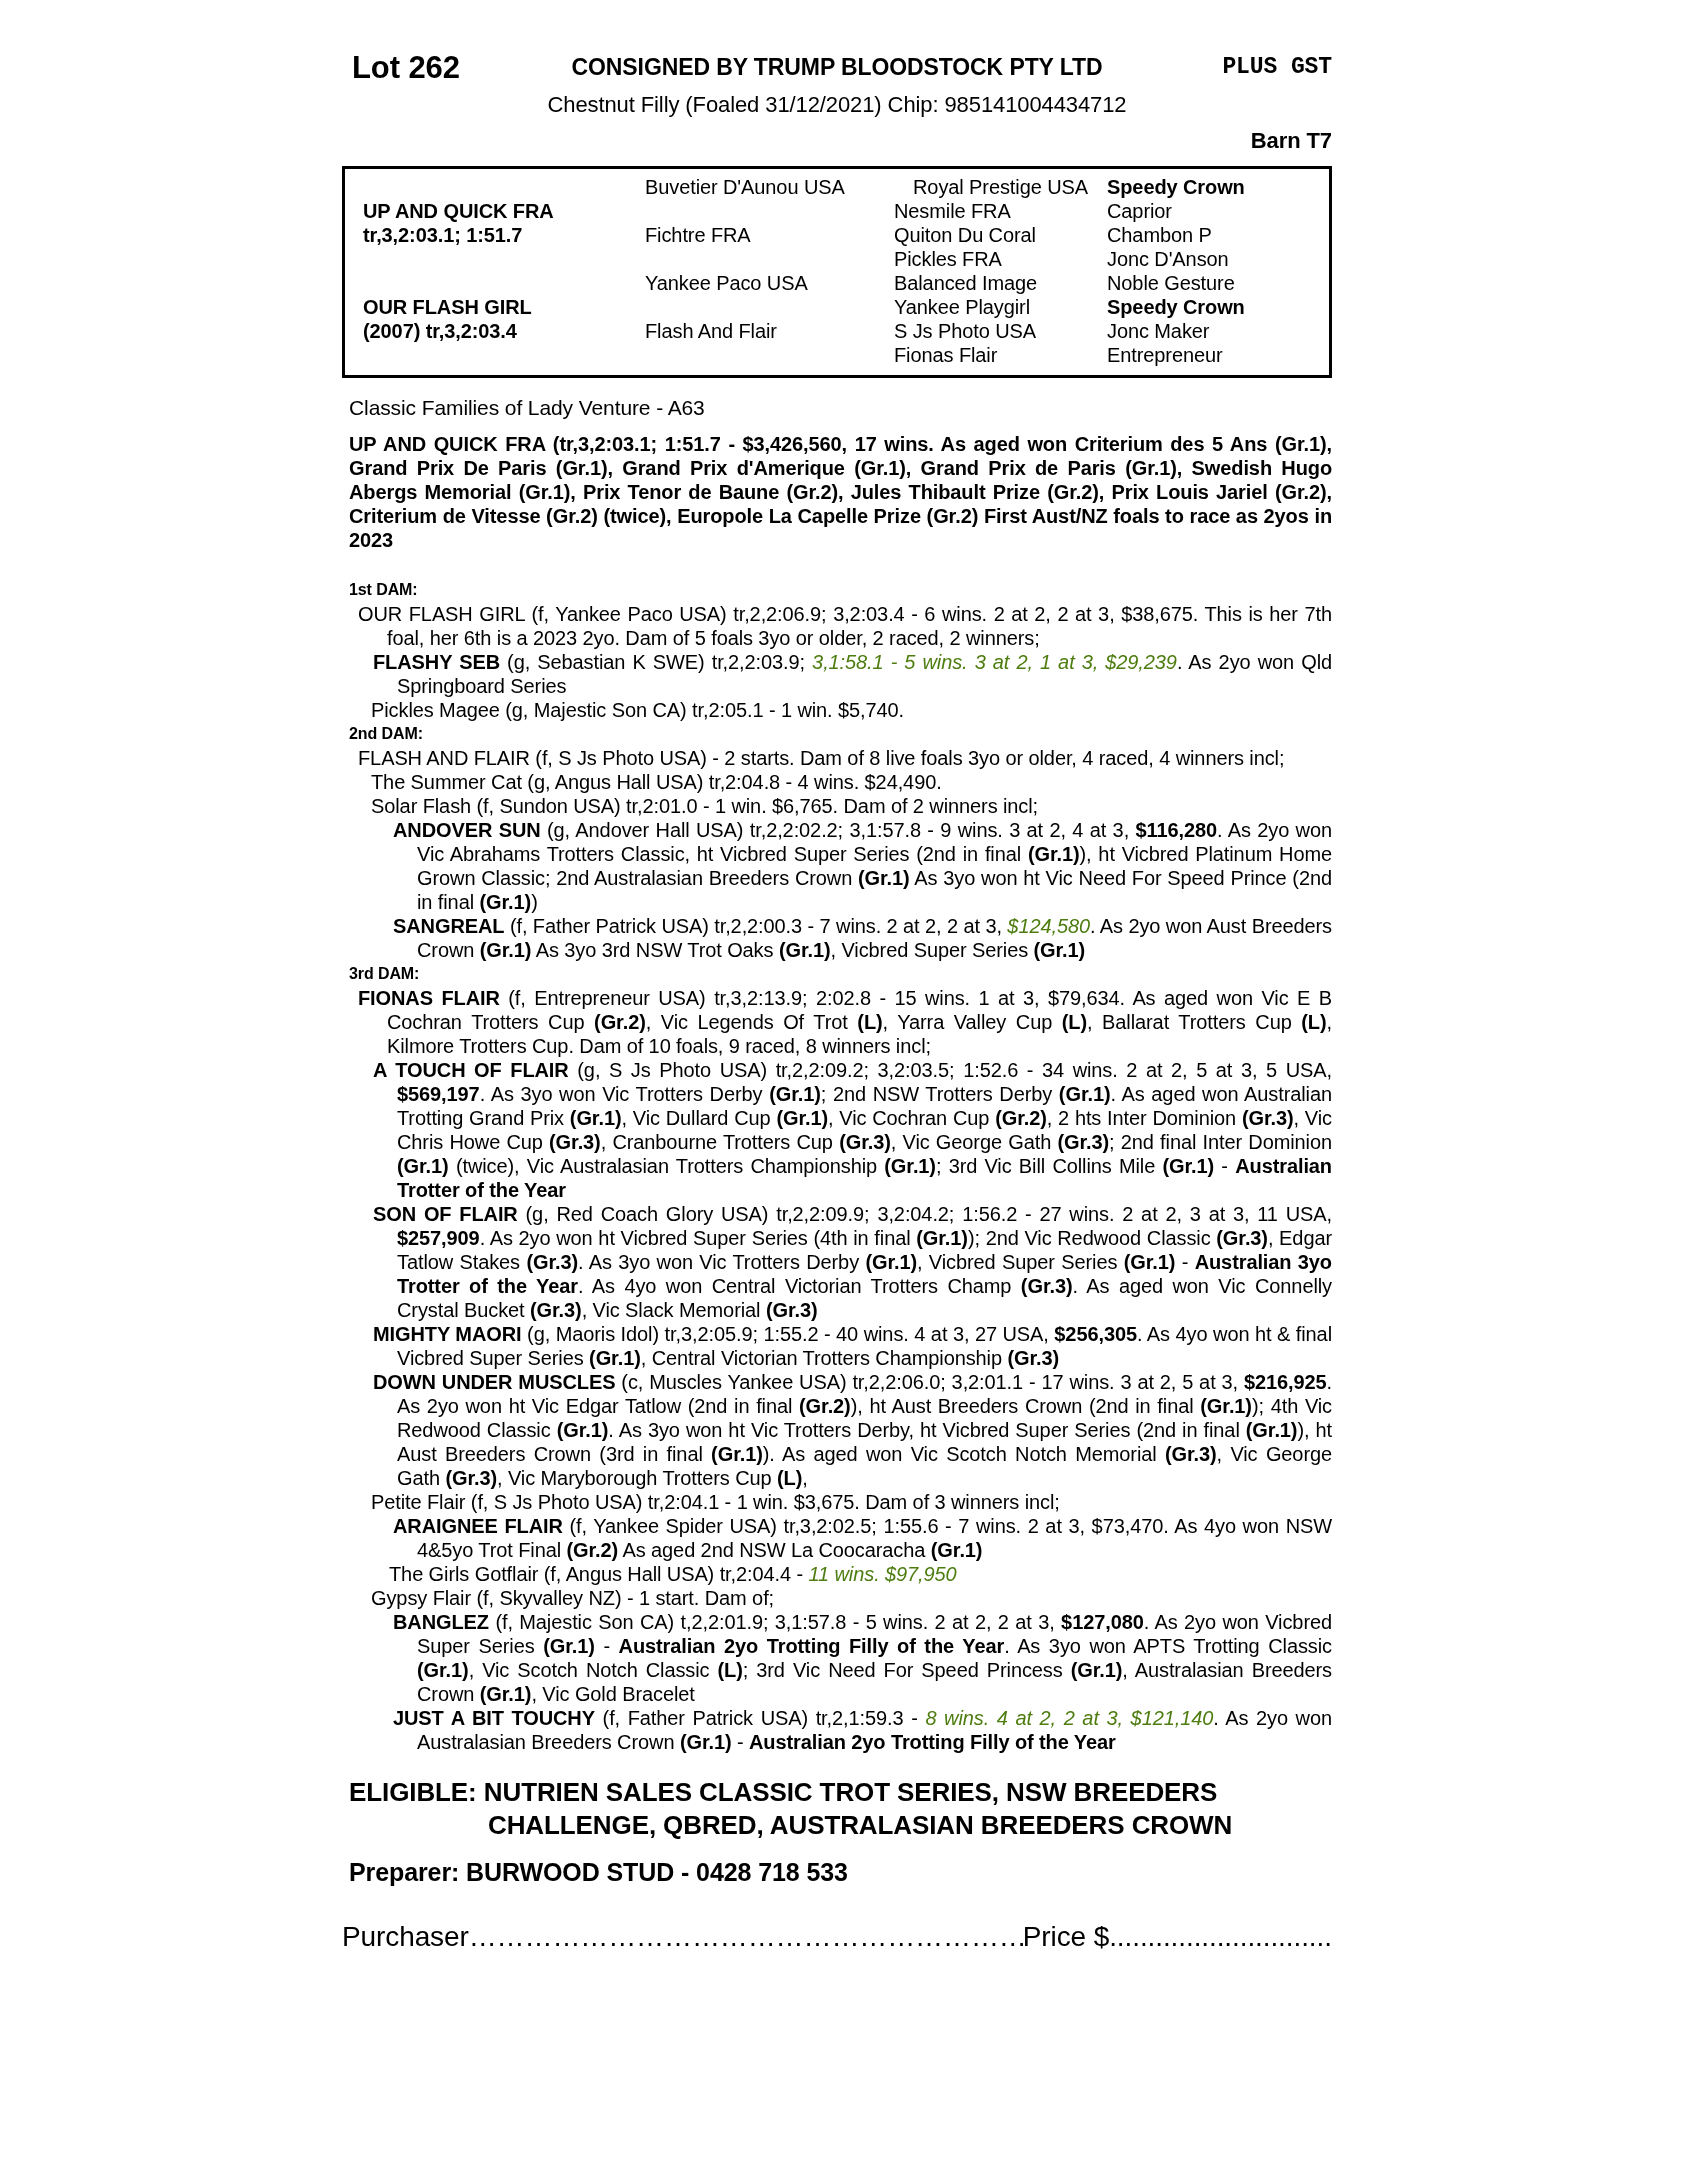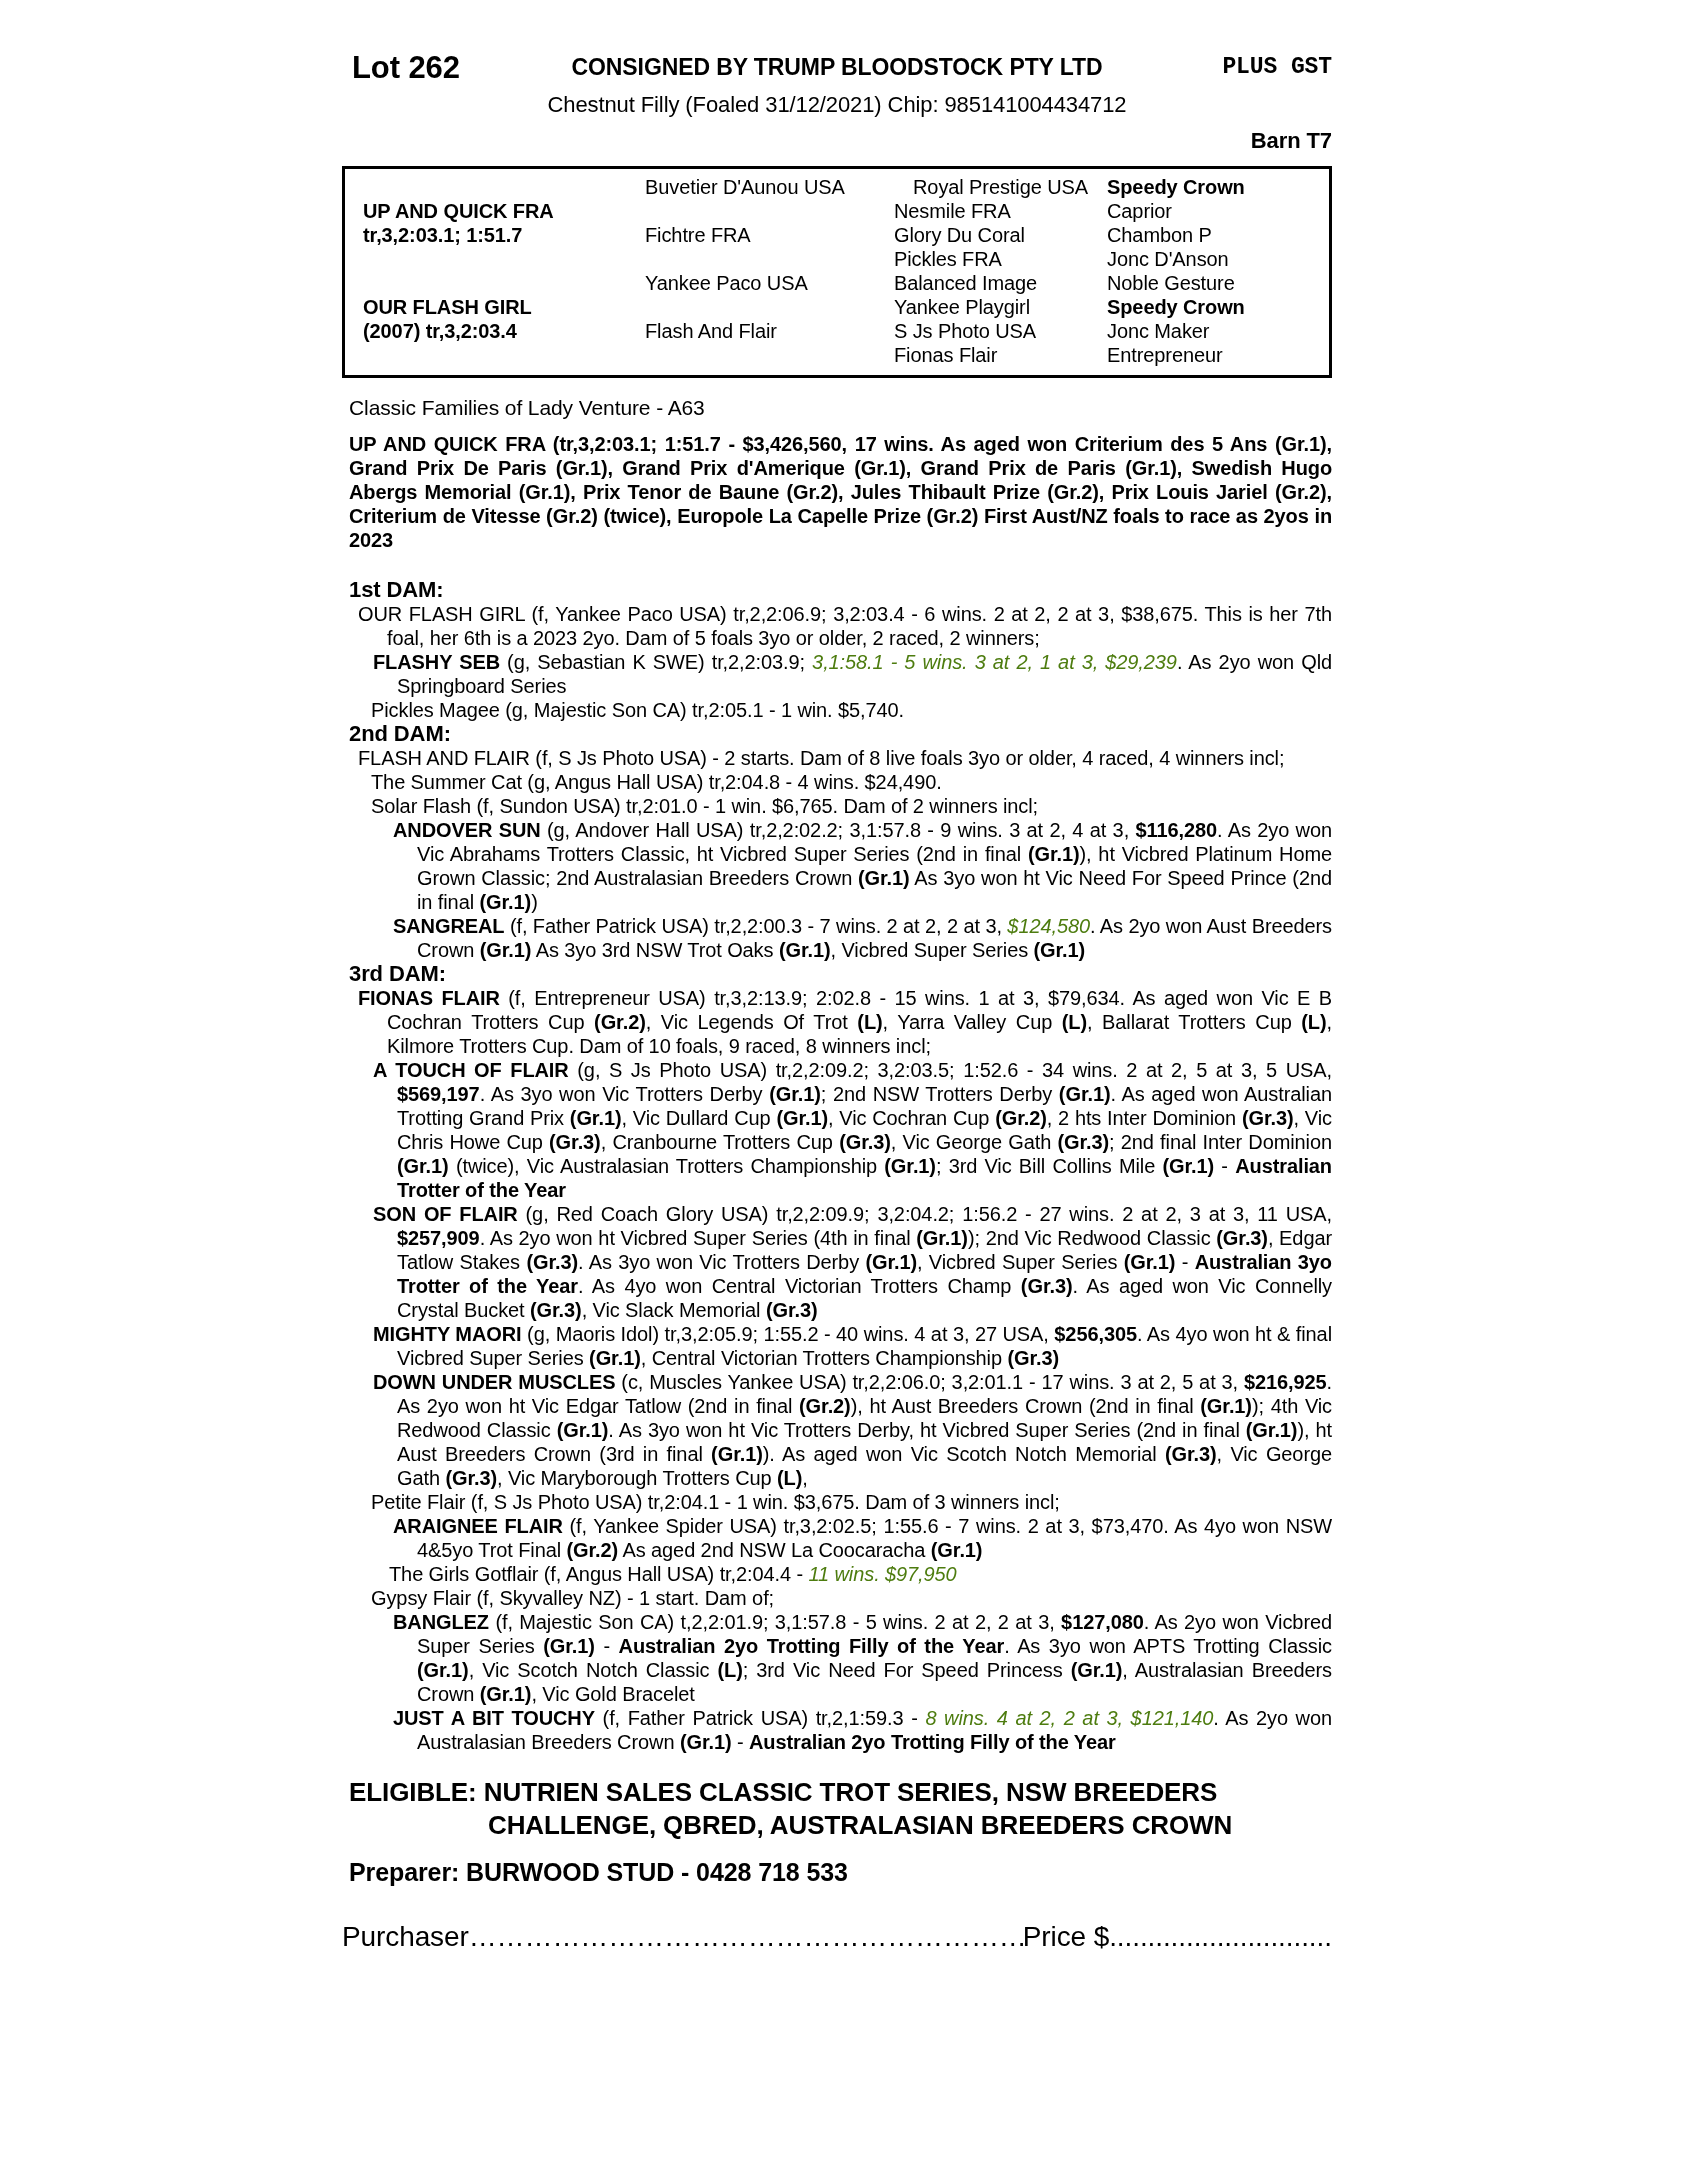--- a/index.html
+++ b/index.html
@@ -16,21 +16,21 @@
   
   .ped-table{display:grid;grid-template-columns:282px 249px 213px 1fr;
              grid-template-rows:repeat(8,24px);border:3px solid #000;
              padding:6px 4px 8px 18px;font-size:20px;line-height:24px;margin-bottom:18px;}
   .ped-table div{white-space:nowrap;}
   .b{font-weight:700;}
   .r{color:#4d7c0f;font-style:italic;}
   
   .family{font-size:21px;padding-left:7px;margin:0 0 12px 0;}
   .sirepara{font-size:20px;line-height:24px;text-align:justify;margin:0 0 26px 0;padding-left:7px;}
-  .damhead{font-weight:700;font-size:22px;line-height:24px;padding-left:7px;}
+  .damhead{font-weight:700;font-size:16px;line-height:24px;padding-left:7px;}
   .entry{font-size:20px;line-height:24px;text-align:justify;margin:0;}
   .l1 {padding-left:45px;text-indent:-29px;}
   .l1p{padding-left:45px;text-indent:-16px;}
   .l2 {padding-left:55px;text-indent:-24px;}
   .l3 {padding-left:75px;text-indent:-24px;}
   .l3p{padding-left:75px;text-indent:-28px;}
   
   .eligible{margin-top:22px;font-size:26px;font-weight:700;line-height:33px;padding-left:7px;}
   .el2{padding-left:139px;}
   .preparer{margin-top:16px;font-size:25px;font-weight:700;padding-left:7px;}
@@ -57,21 +57,21 @@
         <div class="b" style="grid-area: 2 / 1;">UP AND QUICK FRA</div>
         <div class="b" style="grid-area: 3 / 1;">tr,3,2:03.1; 1:51.7</div>
         <div class="b" style="grid-area: 6 / 1;">OUR FLASH GIRL</div>
         <div class="b" style="grid-area: 7 / 1;">(2007) tr,3,2:03.4</div>
         <div style="grid-area: 1 / 2;">Buvetier D'Aunou USA</div>
         <div style="grid-area: 3 / 2;">Fichtre FRA</div>
         <div style="grid-area: 5 / 2;">Yankee Paco USA</div>
         <div style="grid-area: 7 / 2;">Flash And Flair</div>
         <div style="grid-area: 1 / 3; text-align: center;">Royal Prestige USA</div>
         <div style="grid-area: 2 / 3;">Nesmile FRA</div>
-        <div style="grid-area: 3 / 3;">Glory Du Coral</div>
+        <div style="grid-area: 3 / 3;">Quiton Du Coral</div>
         <div style="grid-area: 4 / 3;">Pickles FRA</div>
         <div style="grid-area: 5 / 3;">Balanced Image</div>
         <div style="grid-area: 6 / 3;">Yankee Playgirl</div>
         <div style="grid-area: 7 / 3;">S Js Photo USA</div>
         <div style="grid-area: 8 / 3;">Fionas Flair</div>
         <div class="b" style="grid-area: 1 / 4;">Speedy Crown</div>
         <div style="grid-area: 2 / 4;">Caprior</div>
         <div style="grid-area: 3 / 4;">Chambon P</div>
         <div style="grid-area: 4 / 4;">Jonc D'Anson</div>
         <div style="grid-area: 5 / 4;">Noble Gesture</div>

